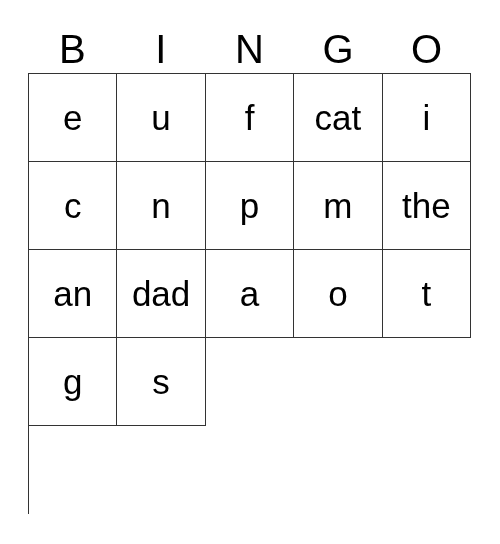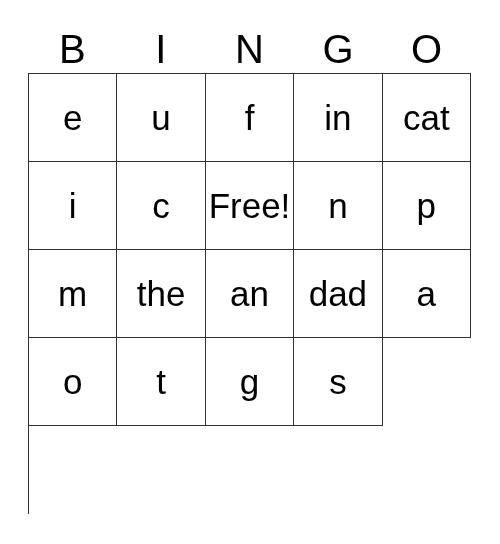--- a/index.html
+++ b/index.html
@@ -102,36 +102,30 @@
 
     <div class="bingo-cell">
         <span class="cell-text">e</span>
       </div>
     <div class="bingo-cell">
         <span class="cell-text">u</span>
       </div>
     <div class="bingo-cell">
         <span class="cell-text">f</span>
       </div>
-    <div class="bingo-cell">
-        <span class="cell-text">in</span>
-      </div>
 
     <div class="bingo-cell">
         <span class="cell-text">cat</span>
       </div>
     <div class="bingo-cell">
         <span class="cell-text">i</span>
       </div>
 
     <div class="bingo-cell">
         <span class="cell-text">c</span>
-      </div>
-    <div class="bingo-cell">
-        <span class="cell-text">Free!</span>
       </div>
     <div class="bingo-cell">
         <span class="cell-text">n</span>
       </div>
     <div class="bingo-cell">
         <span class="cell-text">p</span>
       </div>
 
     <div class="bingo-cell">
         <span class="cell-text">m</span>

